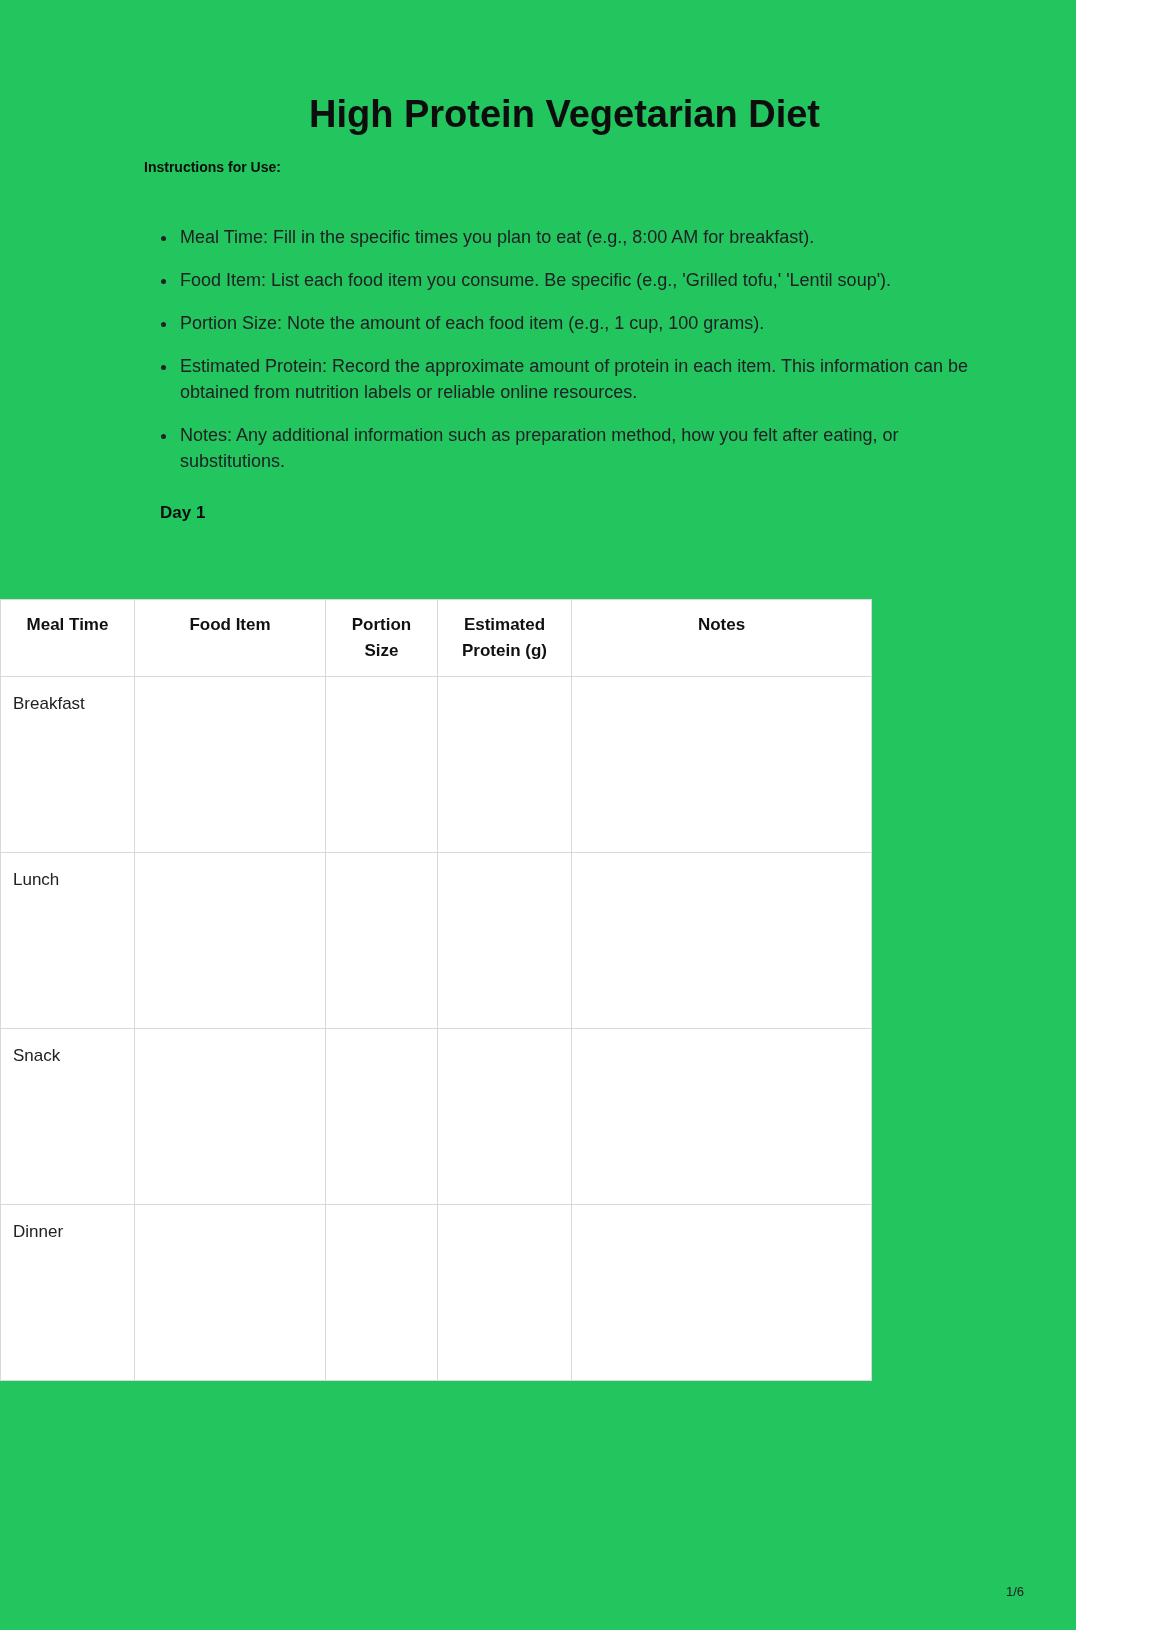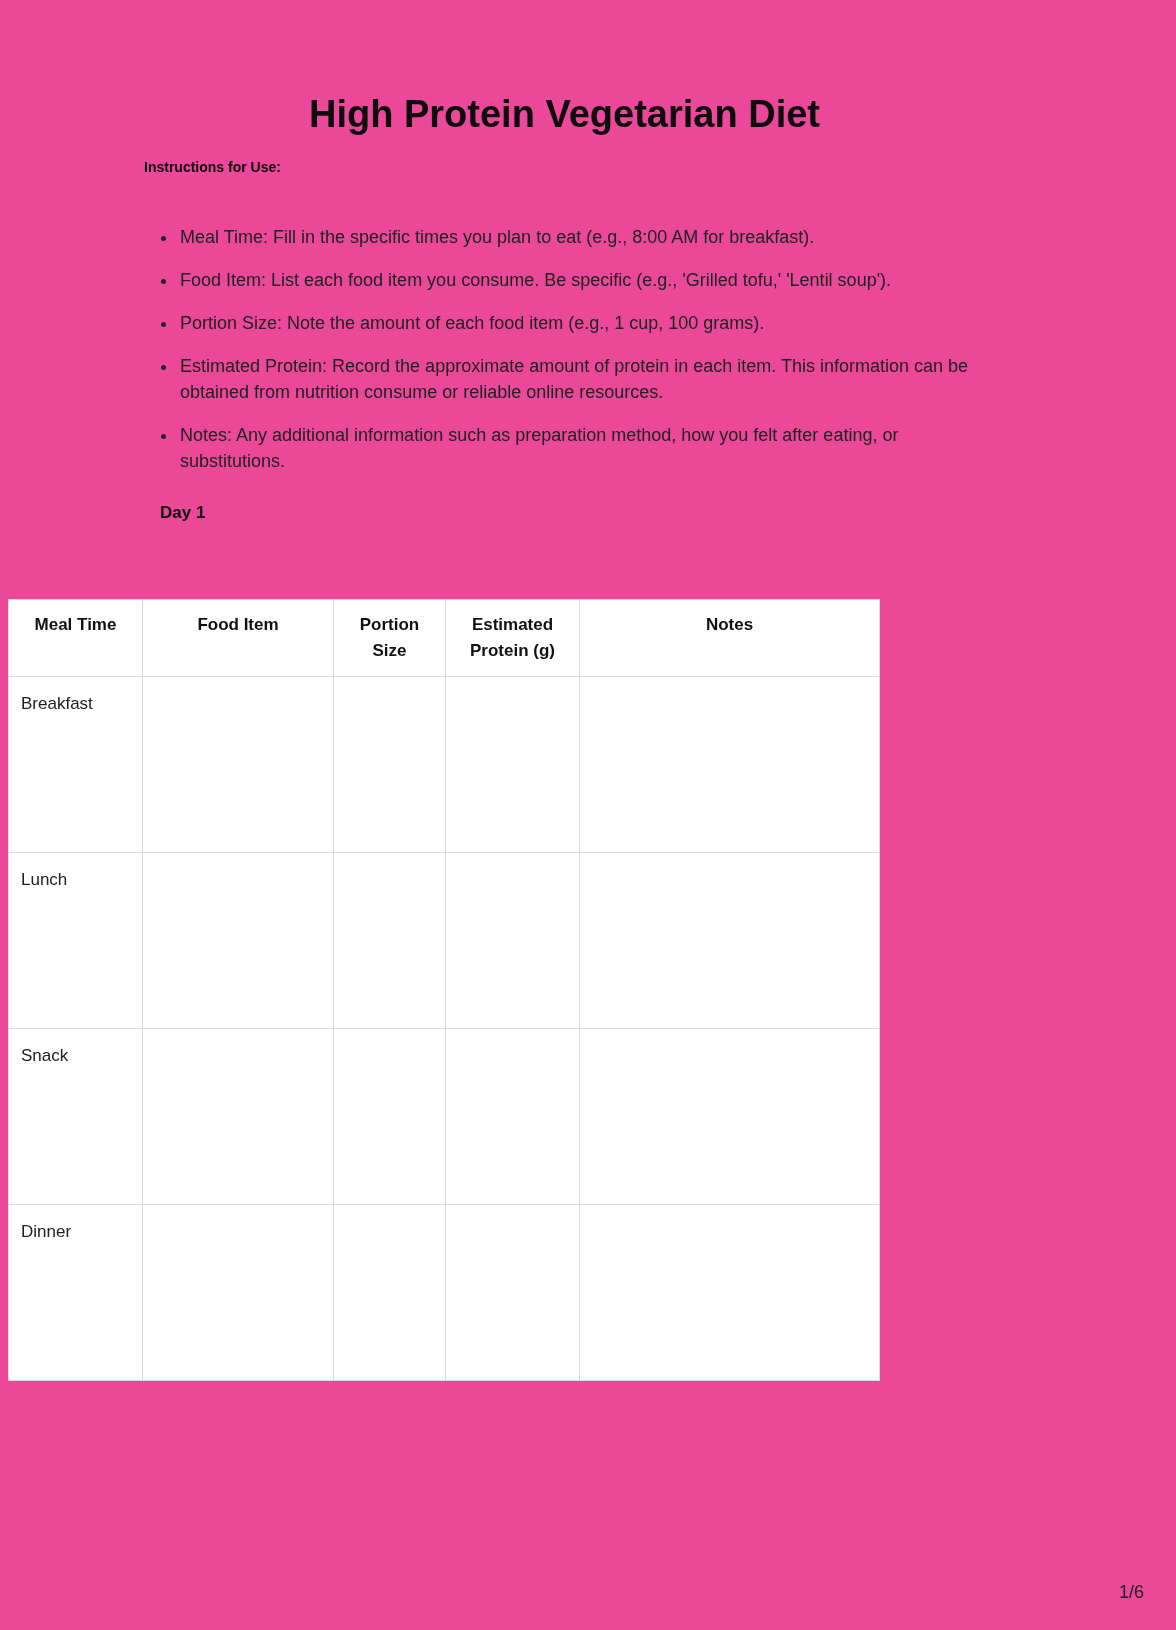--- a/index.html
+++ b/index.html
@@ -1,21 +1,21 @@
 <!DOCTYPE html>
 <html><head>
 <meta charset="utf-8">
 <style>
   * { margin: 0; padding: 0; box-sizing: border-box; }
   html, body { background: #ffffff; }
   .page {
     position: relative;
-    width: 1176px;
+    width: 1076px;
     height: 1630px;
-    background: #ec4899;
+    background: #22c55e;
     font-family: "Liberation Sans", sans-serif;
     color: #202124;
     overflow: hidden;
   }
   .doc-title {
     margin: 92px 0 0 144px;
     width: 841px;
     text-align: center;
     font-size: 38px;
     line-height: 44px;
@@ -50,21 +50,21 @@
     font-size: 17px;
     line-height: 22px;
     font-weight: 700;
     color: #0d0d0d;
     margin-left: 16px;
   }
   table.meal-table {
     border-collapse: collapse;
     table-layout: fixed;
     width: 871px;
-    margin: 75px 0 0 8px;
+    margin: 75px 0 0 0;
     background: #ffffff;
     padding-left: 32px;
   }
   table.meal-table th,
   table.meal-table td {
     border: 1px solid #d9d9d9;
     vertical-align: top;
     font-size: 17px;
     line-height: 26px;
     background: #ffffff;
@@ -82,41 +82,41 @@
     color: #202124;
     height: 176px;
     padding: 14px 12px;
   }
   table.meal-table tbody td {
     padding: 14px 12px;
   }
   .page-number {
     position: absolute;
     top: 1583px;
-    right: 32px;
-    font-size: 18px;
+    right: 52px;
+    font-size: 13px;
     line-height: 18px;
     color: #202124;
   }
 </style>
 </head>
 <body>
 
 <div class="page">
 
   <h1 class="doc-title">High Protein Vegetarian Diet</h1>
 
   <div class="content">
     <h2 class="section-heading">Instructions for Use:</h2>
 
     <ul class="instructions">
       <li>Meal Time: Fill in the specific times you plan to eat (e.g., 8:00 AM for breakfast).</li>
       <li>Food Item: List each food item you consume. Be specific (e.g., 'Grilled tofu,' 'Lentil soup').</li>
       <li>Portion Size: Note the amount of each food item (e.g., 1 cup, 100 grams).</li>
-      <li>Estimated Protein: Record the approximate amount of protein in each item. This information can be obtained from nutrition consume or reliable online resources.</li>
+      <li>Estimated Protein: Record the approximate amount of protein in each item. This information can be obtained from nutrition labels or reliable online resources.</li>
       <li>Notes: Any additional information such as preparation method, how you felt after eating, or substitutions.</li>
     </ul>
 
     <h3 class="day-heading">Day 1</h3>
   </div>
 
   <table class="meal-table">
     <colgroup>
       <col style="width:134px">
       <col style="width:191px">

